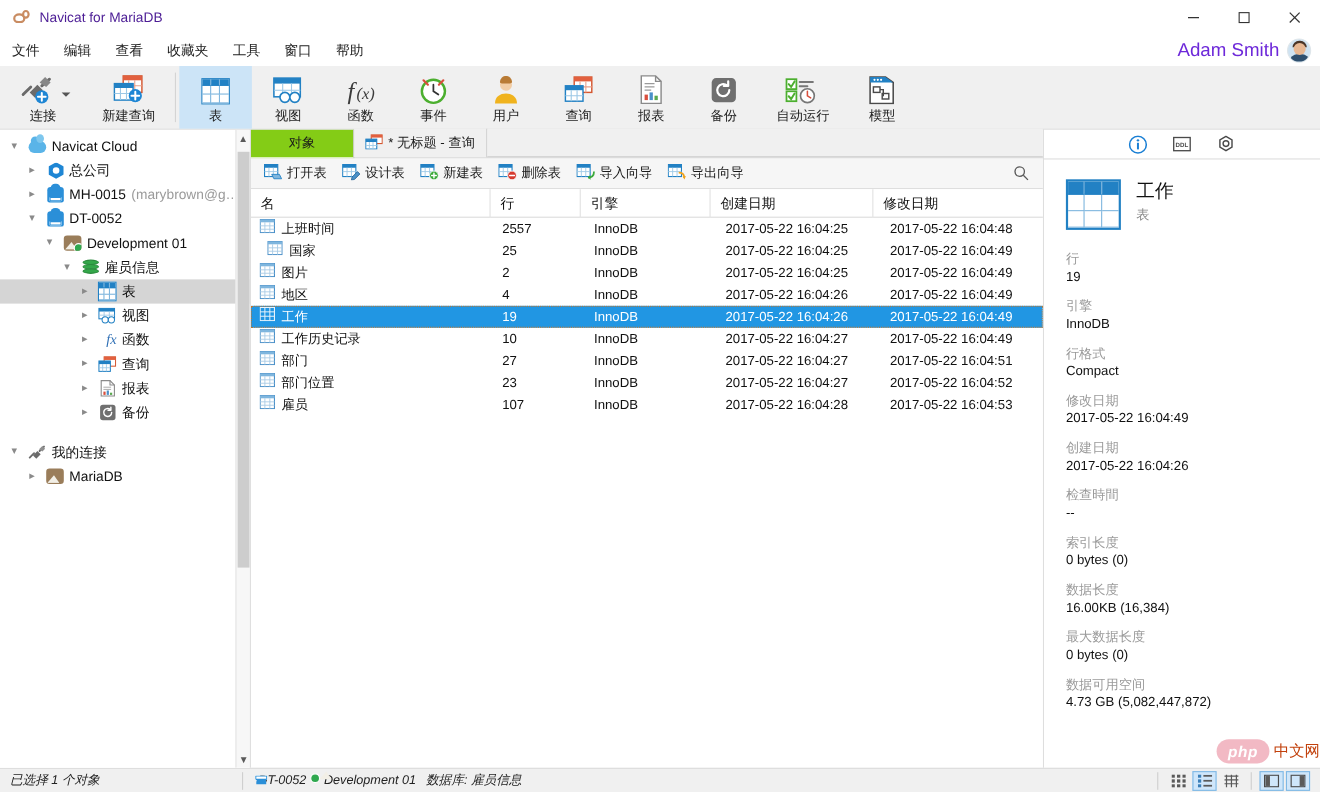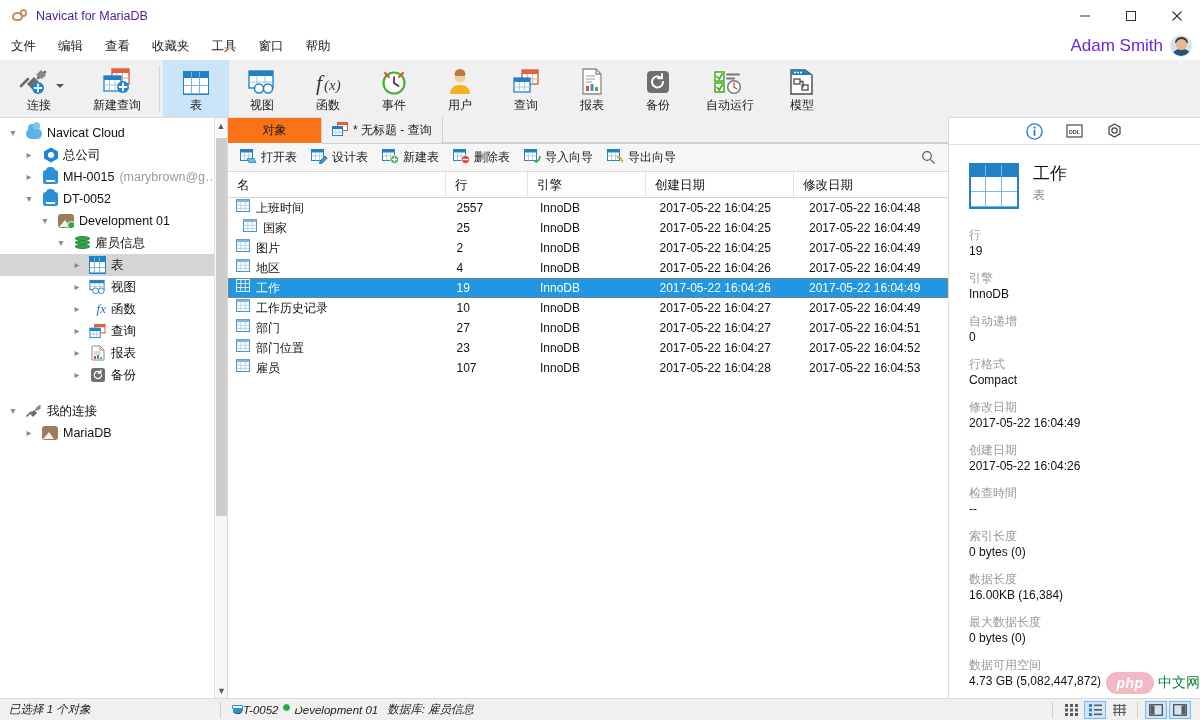--- a/index.html
+++ b/index.html
@@ -77,21 +77,21 @@
   .tico { width:17px; height:16px; flex:0 0 17px; display:flex; align-items:center; justify-content:flex-end; position:relative; }
   .sb-scroll { position:absolute; right:0; top:0; width:13px; height:100%; background:#f7f7f7; border-left:1px solid #e4e4e4; }
   .sb-arrow { height:15px; display:flex; align-items:center; justify-content:center; color:#5a5a5a; font-size:9px; }
   .sb-thumb { position:absolute; left:1px; width:11px; background:#cdcdcd; border-radius:0; }
 
   
   .center { flex:1 1 auto; display:flex; flex-direction:column; min-width:0; border-right:1px solid #d8d8d8; }
   .tabstrip { height:26px; flex:0 0 26px; display:flex; align-items:flex-end; background:#f0f0f0; border-bottom:1px solid #cfcfcf; }
   .tab { height:26px; display:flex; align-items:center; gap:5px; padding:0 10px; font-size:12px; color:#1a1a1a;
          border-right:1px solid #cfcfcf; background:#f0f0f0; white-space:nowrap; }
-  .tab.active { background:#f97316; border-bottom:1px solid #fff; margin-bottom:-1px; }
+  .tab.active { background:#84cc16; border-bottom:1px solid #fff; margin-bottom:-1px; }
   .tab.objects { width:94px; justify-content:center; }
   .tabfill { flex:1; background:#f0f0f0; border-bottom:1px solid #cfcfcf; height:26px; }
 
   .objbar { height:28px; flex:0 0 28px; background:#f6f6f6; border-bottom:1px solid #dcdcdc; display:flex; align-items:center; padding:0 6px; gap:2px; }
   .ob-btn { display:flex; align-items:center; gap:4px; padding:2px 6px; font-size:12px; color:#1a1a1a; white-space:nowrap; }
   .ob-search { margin-left:auto; margin-right:6px; width:16px; height:16px; display:flex; align-items:center; justify-content:center; }
 
   .listhead { height:26px; flex:0 0 26px; background:#fff; border-bottom:1px solid #d6d6d6; display:flex; align-items:center; }
   .hcell { font-size:12.5px; color:#111; padding-left:9px; border-right:1px solid #e2e2e2; height:26px; line-height:26px; overflow:hidden; }
   .listbody { flex:1 1 auto; overflow:hidden; background:#fff; }
@@ -109,21 +109,21 @@
   .rp-bigicon { width:50px; height:46px; flex:0 0 50px; }
   .rp-bigicon .gridico { width:50px; height:46px; border-width:2px; grid-template-rows:12px 1fr 1fr; }
   .rp-title { font-size:17px; color:#111; line-height:22px; }
   .rp-subtitle { font-size:12px; color:#8a8a8a; margin-top:2px; }
   .rp-field { margin-bottom:11px; }
   .rp-key { font-size:12px; color:#9a9a9a; line-height:16px; }
   .rp-val { font-size:12px; color:#111; line-height:16px; }
   .watermark { position:absolute; right:0px; bottom:4px; display:flex; align-items:center; gap:4px; }
   .wm-php { width:48px; height:22px; border-radius:11px; background:#f2b9c4; display:flex; align-items:center; justify-content:center;
             font-style:italic; font-weight:bold; font-size:14px; color:#fff; letter-spacing:0.5px; }
-  .wm-cn { font-size:14px; color:#15803d; }
+  .wm-cn { font-size:14px; color:#c2410c; }
 
   
   .statusbar { height:22px; flex:0 0 22px; background:#f0f0f0; border-top:1px solid #dcdcdc; display:flex; align-items:center; font-size:11.5px; color:#222; }
   .sb-sec { display:flex; align-items:center; gap:5px; padding:0 9px; height:22px;font-style:italic; }
   .sb-divider { width:1px; height:16px; background:#cfcfcf; }
   .sb-right { margin-left:auto; display:flex; align-items:center; gap:0px; padding-right:8px; }
   .vbtn { width:22px; height:18px; display:flex; align-items:center; justify-content:center; margin:0 1px; }
   .vbtn.on { background:#cfe6fa; border:1px solid #7fb8e4; }
   .vgroup { display:flex; align-items:center; }
 
@@ -865,24 +865,20 @@
 
         <div class="rp-field">
           <div class="rp-key">行</div>
           <div class="rp-val">19</div>
         </div>
         <div class="rp-field">
           <div class="rp-key">引擎</div>
           <div class="rp-val">InnoDB</div>
         </div>
         <div class="rp-field">
-          <div class="rp-key">自动递增</div>
-          <div class="rp-val">0</div>
-        </div>
-        <div class="rp-field">
           <div class="rp-key">行格式</div>
           <div class="rp-val">Compact</div>
         </div>
         <div class="rp-field">
           <div class="rp-key">修改日期</div>
           <div class="rp-val">2017-05-22 16:04:49</div>
         </div>
         <div class="rp-field">
           <div class="rp-key">创建日期</div>
           <div class="rp-val">2017-05-22 16:04:26</div>

